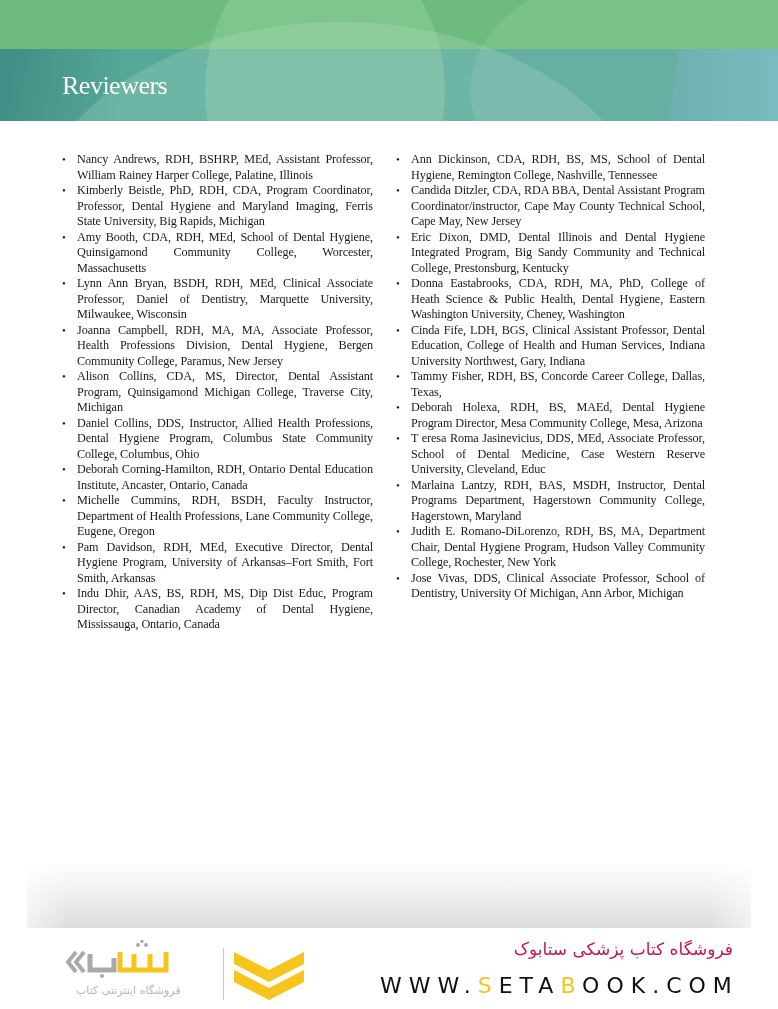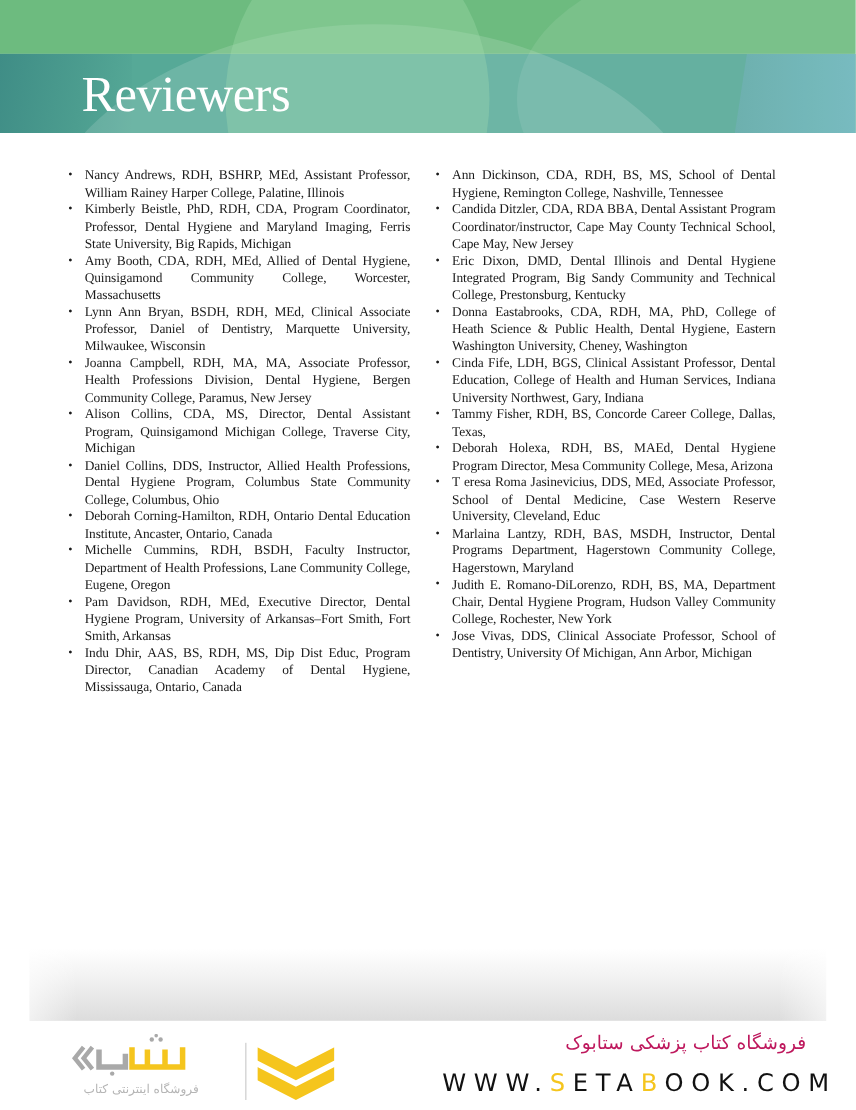--- a/index.html
+++ b/index.html
@@ -19,21 +19,21 @@
     background: linear-gradient(90deg, #5fa9a7 0%, #6bb5ba 100%); clip-path: polygon(10% 0, 100% 0, 100% 100%, 0 100%); }
   .arc-big { position: absolute; left: 30px; top: 22px; width: 620px; height: 420px; border-radius: 50%;
     background: rgba(255,255,255,0.14); }
   .arc-mid { position: absolute; left: 205px; top: -60px; width: 240px; height: 300px; border-radius: 50%;
     background: rgba(170,225,180,0.30); }
   .arc-right { position: absolute; left: 470px; top: -40px; width: 420px; height: 260px; border-radius: 50%;
     background: rgba(255,255,255,0.09); }
   .title {
     position: absolute; left: 62px; top: 66px;
     font-family: "Liberation Serif", "DejaVu Serif", serif;
-    font-size: 46px; color: #ffffff; letter-spacing: -0.5px; line-height: 40px; margin-left: 12px;
+    font-size: 26px; color: #ffffff; letter-spacing: -0.5px; line-height: 40px;
   }
   
   .col { position: absolute; top: 152px; margin: 0; padding: 0; list-style: none; }
   .col-left { left: 62px; width: 311px; }
   .col-right { left: 396px; width: 309px; }
   .col li {
     position: relative; padding-left: 15px;
     font-size: 12.2px; line-height: 15.5px;
     text-align: justify; letter-spacing: -0.1px;
   }
@@ -53,21 +53,21 @@
     position: absolute; left: 14px; top: 44px; font-family: "DejaVu Sans", sans-serif;
     font-size: 11px; color: #b5b5b5; direction: rtl; white-space: nowrap;
   }
   .logo-divider { position: absolute; left: 161px; top: 8px; width: 1px; height: 52px; background: #c8c8c8; }
   .logo-mark { position: absolute; left: 172px; top: 8px; width: 70px; height: 56px; }
   .shop-fa {
     position: absolute; right: 45px; top: 939px;
     font-family: "DejaVu Sans", sans-serif; font-size: 17px; color: #be185d; direction: rtl; white-space: nowrap;
   }
   .shop-url {
-    position: absolute; left: 402px; top: 973px;
+    position: absolute; left: 380px; top: 973px;
     font-family: "DejaVu Sans", sans-serif; font-size: 22px; letter-spacing: 7px; color: #111; white-space: nowrap;
   }
   .shop-url .accent { color: #f5c51d; }
 </style>
 </head>
 <body>
 
 <div class="banner">
   <div class="band-top"></div>
   <div class="band-bottom"></div>
@@ -75,21 +75,21 @@
   <div class="band-bottom-right"></div>
   <div class="arc-big"></div>
   <div class="arc-mid"></div>
   <div class="arc-right"></div>
   <div class="title">Reviewers</div>
 </div>
 
 <ul class="col col-left">
   <li><span class="bullet">•</span><span>Nancy Andrews, RDH, BSHRP, MEd, Assistant Professor, William Rainey Harper College, Palatine, Illinois</span></li>
   <li><span class="bullet">•</span><span>Kimberly Beistle, PhD, RDH, CDA, Program Coordinator, Professor, Dental Hygiene and Maryland Imaging, Ferris State University, Big Rapids, Michigan</span></li>
-  <li><span class="bullet">•</span><span>Amy Booth, CDA, RDH, MEd, Allied of Dental Hygiene, Quinsigamond Community College, Worcester, Massachusetts</span></li>
+  <li><span class="bullet">•</span><span>Amy Booth, CDA, RDH, MEd, School of Dental Hygiene, Quinsigamond Community College, Worcester, Massachusetts</span></li>
   <li><span class="bullet">•</span><span>Lynn Ann Bryan, BSDH, RDH, MEd, Clinical Associate Professor, Daniel of Dentistry, Marquette University, Milwaukee, Wisconsin</span></li>
   <li><span class="bullet">•</span><span>Joanna Campbell, RDH, MA, MA, Associate Professor, Health Professions Division, Dental Hygiene, Bergen Community College, Paramus, New Jersey</span></li>
   <li><span class="bullet">•</span><span>Alison Collins, CDA, MS, Director, Dental Assistant Program, Quinsigamond Michigan College, Traverse City, Michigan</span></li>
   <li><span class="bullet">•</span><span>Daniel Collins, DDS, Instructor, Allied Health Professions, Dental Hygiene Program, Columbus State Community College, Columbus, Ohio</span></li>
   <li><span class="bullet">•</span><span>Deborah Corning-Hamilton, RDH, Ontario Dental Education Institute, Ancaster, Ontario, Canada</span></li>
   <li><span class="bullet">•</span><span>Michelle Cummins, RDH, BSDH, Faculty Instructor, Department of Health Professions, Lane Community College, Eugene, Oregon</span></li>
   <li><span class="bullet">•</span><span>Pam Davidson, RDH, MEd, Executive Director, Dental Hygiene Program, University of Arkansas–Fort Smith, Fort Smith, Arkansas</span></li>
   <li><span class="bullet">•</span><span>Indu Dhir, AAS, BS, RDH, MS, Dip Dist Educ, Program Director, Canadian Academy of Dental Hygiene, Mississauga, Ontario, Canada</span></li>
 </ul>
 

